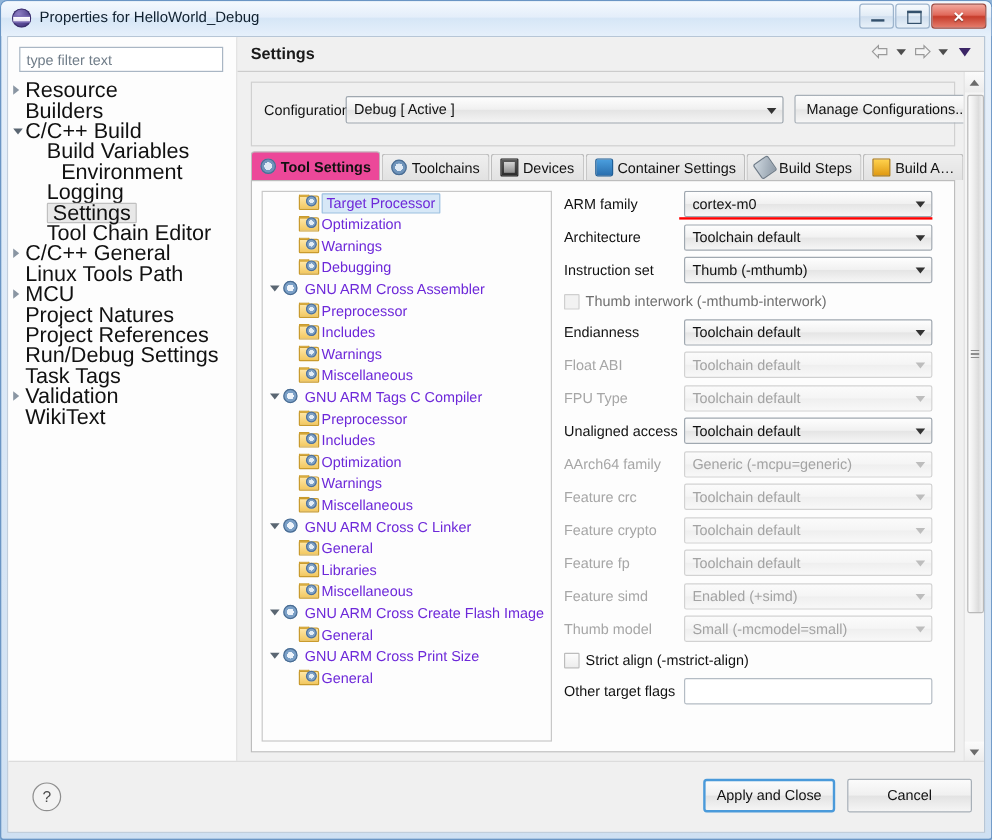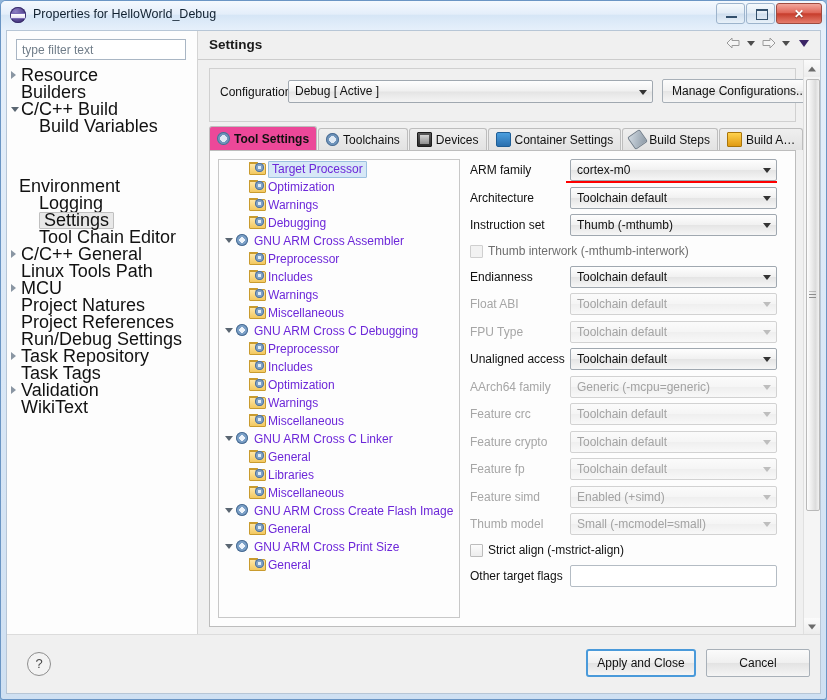--- a/index.html
+++ b/index.html
@@ -358,31 +358,30 @@
   <div class="dlgbody">
     <div class="content">
 
       <div class="nav">
         <div class="filterbox">type filter text</div>
         <div class="navtree" id="nav-tree">
             <div class="nrow" style="padding-left: 14px;"><span class="arrow collapsed" style="left: 4px;"></span><span class="lbl">Resource</span></div>
             <div class="nrow" style="padding-left: 14px;"><span class="lbl">Builders</span></div>
             <div class="nrow" style="padding-left: 14px;"><span class="arrow expanded" style="left: 4px;"></span><span class="lbl">C/C++ Build</span></div>
             <div class="nrow" style="padding-left: 32px;"><span class="lbl">Build Variables</span></div>
-            <div class="nrow" style="padding-left: 12px; margin-top: 43px;"><span class="lbl">Environment</span></div>
+            <div class="nrow" style="padding-left: 44px;"><span class="lbl">Environment</span></div>
             <div class="nrow" style="padding-left: 32px;"><span class="lbl">Logging</span></div>
             <div class="nrow sel" style="padding-left: 32px;"><span class="lbl">Settings</span></div>
             <div class="nrow" style="padding-left: 32px;"><span class="lbl">Tool Chain Editor</span></div>
             <div class="nrow" style="padding-left: 14px;"><span class="arrow collapsed" style="left: 4px;"></span><span class="lbl">C/C++ General</span></div>
             <div class="nrow" style="padding-left: 14px;"><span class="lbl">Linux Tools Path</span></div>
             <div class="nrow" style="padding-left: 14px;"><span class="arrow collapsed" style="left: 4px;"></span><span class="lbl">MCU</span></div>
             <div class="nrow" style="padding-left: 14px;"><span class="lbl">Project Natures</span></div>
             <div class="nrow" style="padding-left: 14px;"><span class="lbl">Project References</span></div>
             <div class="nrow" style=""><span class="lbl">Run/Debug Settings</span></div>
-            <div class="nrow" style="padding-left: 14px;"><span class="arrow collapsed" style="left: 4px;"></span><span class="lbl">Task Repository</span></div>
             <div class="nrow" style="padding-left: 14px;"><span class="lbl">Task Tags</span></div>
             <div class="nrow" style="padding-left: 14px;"><span class="arrow collapsed" style="left: 4px;"></span><span class="lbl">Validation</span></div>
             <div class="nrow" style="padding-left: 14px;"><span class="lbl">WikiText</span></div>
           </div>
       </div>
 
       <div class="pane">
         <div class="pane-head">
           <div class="pane-title">Settings</div>
           <div class="navbtns">
@@ -444,21 +443,21 @@
             <div class="ttree" id="tool-tree">
                 <div class="trow sel" style="padding-left: 30px;"><span class="tfolder"><span class="ft"></span><span class="fb"></span><span class="fg"></span></span><span class="tlbl">Target Processor</span></div>
                 <div class="trow" style="padding-left: 30px;"><span class="tfolder"><span class="ft"></span><span class="fb"></span><span class="fg"></span></span><span class="tlbl">Optimization</span></div>
                 <div class="trow" style="padding-left: 30px;"><span class="tfolder"><span class="ft"></span><span class="fb"></span><span class="fg"></span></span><span class="tlbl">Warnings</span></div>
                 <div class="trow" style="padding-left: 30px;"><span class="tfolder"><span class="ft"></span><span class="fb"></span><span class="fg"></span></span><span class="tlbl">Debugging</span></div>
                 <div class="trow" style="padding-left: 16px;"><span class="exp"></span><span class="tgear"></span><span class="tlbl">GNU ARM Cross Assembler</span></div>
                 <div class="trow" style="padding-left: 30px;"><span class="tfolder"><span class="ft"></span><span class="fb"></span><span class="fg"></span></span><span class="tlbl">Preprocessor</span></div>
                 <div class="trow" style="padding-left: 30px;"><span class="tfolder"><span class="ft"></span><span class="fb"></span><span class="fg"></span></span><span class="tlbl">Includes</span></div>
                 <div class="trow" style="padding-left: 30px;"><span class="tfolder"><span class="ft"></span><span class="fb"></span><span class="fg"></span></span><span class="tlbl">Warnings</span></div>
                 <div class="trow" style="padding-left: 30px;"><span class="tfolder"><span class="ft"></span><span class="fb"></span><span class="fg"></span></span><span class="tlbl">Miscellaneous</span></div>
-                <div class="trow" style="padding-left: 16px;"><span class="exp"></span><span class="tgear"></span><span class="tlbl">GNU ARM Cross C Debugging</span></div>
+                <div class="trow" style="padding-left: 16px;"><span class="exp"></span><span class="tgear"></span><span class="tlbl">GNU ARM Tags C Compiler</span></div>
                 <div class="trow" style="padding-left: 30px;"><span class="tfolder"><span class="ft"></span><span class="fb"></span><span class="fg"></span></span><span class="tlbl">Preprocessor</span></div>
                 <div class="trow" style="padding-left: 30px;"><span class="tfolder"><span class="ft"></span><span class="fb"></span><span class="fg"></span></span><span class="tlbl">Includes</span></div>
                 <div class="trow" style="padding-left: 30px;"><span class="tfolder"><span class="ft"></span><span class="fb"></span><span class="fg"></span></span><span class="tlbl">Optimization</span></div>
                 <div class="trow" style="padding-left: 30px;"><span class="tfolder"><span class="ft"></span><span class="fb"></span><span class="fg"></span></span><span class="tlbl">Warnings</span></div>
                 <div class="trow" style="padding-left: 30px;"><span class="tfolder"><span class="ft"></span><span class="fb"></span><span class="fg"></span></span><span class="tlbl">Miscellaneous</span></div>
                 <div class="trow" style="padding-left: 16px;"><span class="exp"></span><span class="tgear"></span><span class="tlbl">GNU ARM Cross C Linker</span></div>
                 <div class="trow" style="padding-left: 30px;"><span class="tfolder"><span class="ft"></span><span class="fb"></span><span class="fg"></span></span><span class="tlbl">General</span></div>
                 <div class="trow" style="padding-left: 30px;"><span class="tfolder"><span class="ft"></span><span class="fb"></span><span class="fg"></span></span><span class="tlbl">Libraries</span></div>
                 <div class="trow" style="padding-left: 30px;"><span class="tfolder"><span class="ft"></span><span class="fb"></span><span class="fg"></span></span><span class="tlbl">Miscellaneous</span></div>
                 <div class="trow" style="padding-left: 16px;"><span class="exp"></span><span class="tgear"></span><span class="tlbl">GNU ARM Cross Create Flash Image</span></div>

